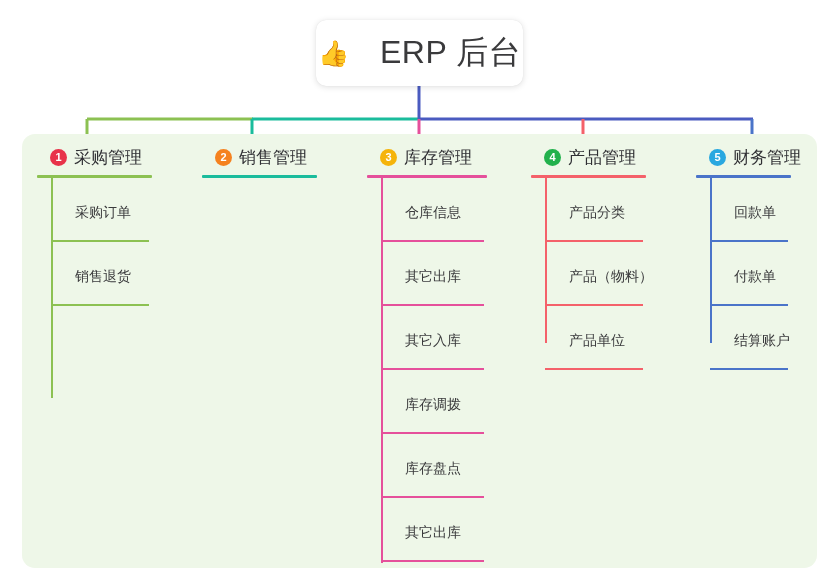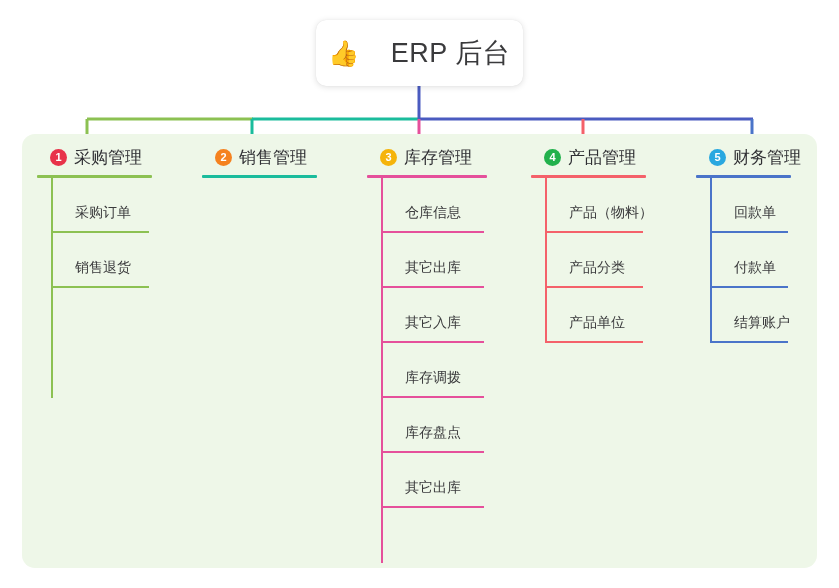--- a/index.html
+++ b/index.html
@@ -31,21 +31,21 @@
     justify-content: center;
     gap: 9px;
     box-sizing: border-box;
   }
   #root-emoji {
     font-size: 25px;
     line-height: 1;
     display: block;
   }
   #root-title {
-    font-size: 27px;
+    font-size: 32px;
     color: #3a3a3c;
     letter-spacing: 0.5px;
     white-space: nowrap;
     margin-left: 22px;
   }
 
   
   #connectors {
     position: absolute;
     left: 0;
@@ -106,21 +106,21 @@
     padding-top: 0px;
   }
   .spine {
     position: absolute;
     left: 0;
     top: 0;
     width: 2px;
   }
   .leaf {
     position: relative;
-    height: 55px;
+    height: 64px;
     box-sizing: border-box;
   }
   .leaf-label {
     position: absolute;
     left: 24px;
     top: 26px;
     font-size: 14px;
     color: #3a3a3c;
     white-space: nowrap;
   }
@@ -217,28 +217,28 @@
     </div>
     <div class="branch" style="left: 531px; top: 145px; width: 160px;">
       <div class="branch-header">
         <span class="badge" style="background: rgb(34, 177, 76);">4</span>
         <span class="branch-title">产品管理</span>
       </div>
       <div class="branch-rule" style="background: rgb(244, 97, 106); width: 115px;"></div>
       <div class="branch-body">
         <div class="spine" style="background: rgb(244, 97, 106); height: 165px;"></div>
         <div class="leaf">
+          <span class="leaf-label">产品分类</span>
+          <div class="leaf-rule" style="background: rgb(244, 97, 106); width: 98px;"></div>
+        </div>
+        <div class="leaf">
           <span class="leaf-label">产品（物料）</span>
           <div class="leaf-rule" style="background: rgb(244, 97, 106); width: 98px;"></div>
         </div>
         <div class="leaf">
-          <span class="leaf-label">产品分类</span>
-          <div class="leaf-rule" style="background: rgb(244, 97, 106); width: 98px;"></div>
-        </div>
-        <div class="leaf">
           <span class="leaf-label">产品单位</span>
           <div class="leaf-rule" style="background: rgb(244, 97, 106); width: 98px;"></div>
         </div>
       </div>
     </div>
     <div class="branch" style="left: 696px; top: 145px; width: 140px;">
       <div class="branch-header">
         <span class="badge" style="background: rgb(41, 168, 224);">5</span>
         <span class="branch-title">财务管理</span>
       </div>

